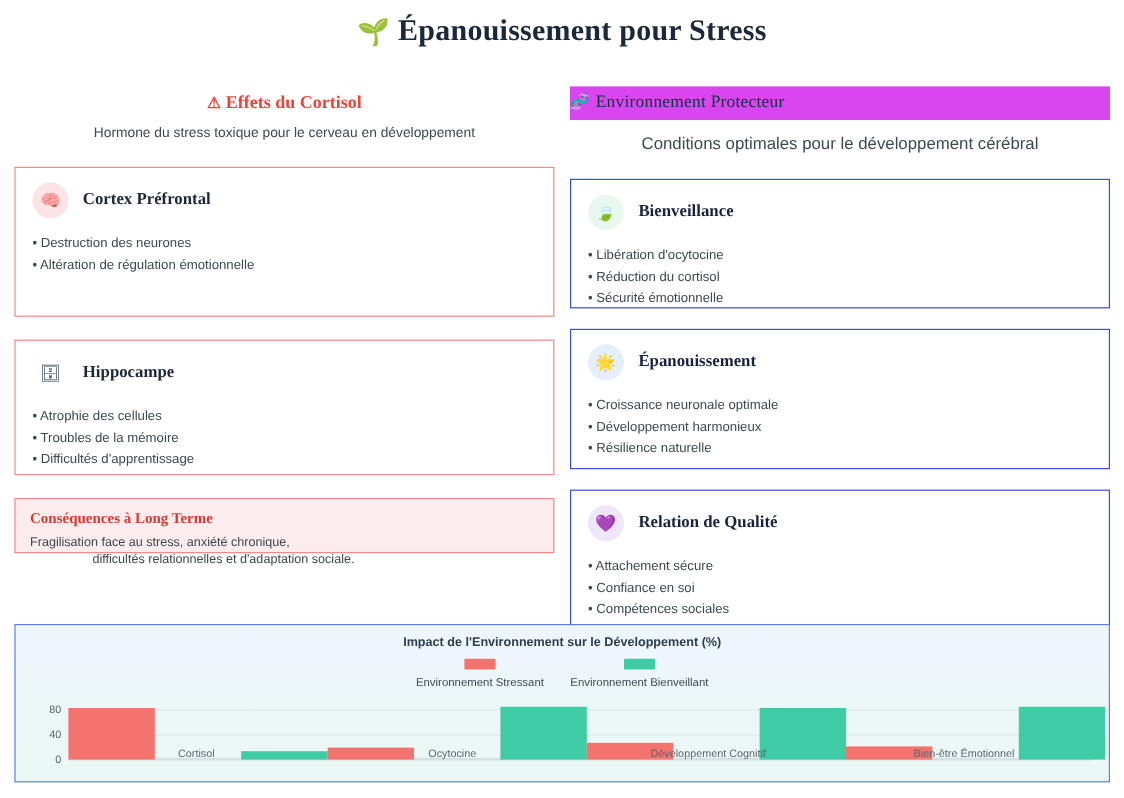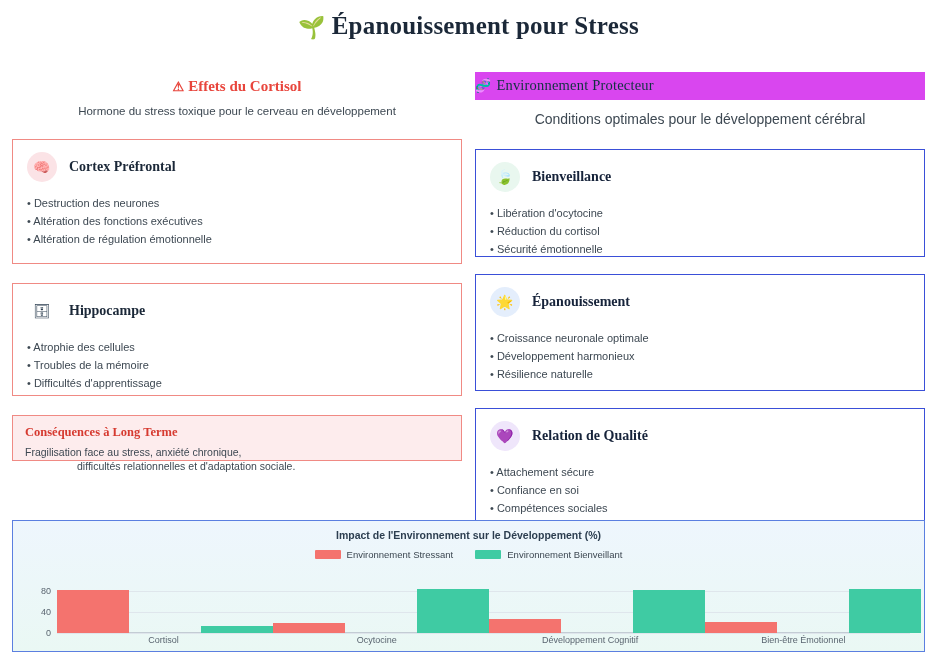--- a/index.html
+++ b/index.html
@@ -194,20 +194,21 @@
     justify-content: center;
     gap: 22px;
     margin-top: 8px;
   }
   .legend-item {
     display: flex;
     align-items: center;
     gap: 6px;
     font-size: 9.5px;
     color: #3d4852;
+    flex-direction: column;
   }
   .legend-swatch {
     width: 26px;
     height: 9px;
     border-radius: 1px;
   }
 
   .plot {
     position: absolute;
     left: 44px;
@@ -255,21 +256,21 @@
   }
   .bar {
     width: 72px;
   }
   .bar-stress { background: #f4736e; }
   .bar-bien { background: #3fcba3; }
   .x-labels {
     position: absolute;
     left: 44px;
     right: 14px;
-    top: 114px;
+    top: 102px;
     display: flex;
   }
   .x-label {
     flex: 1 1 0;
     text-align: center;
     font-size: 9px;
     color: #5a6570;
   }
 </style>
 </head>
@@ -286,21 +287,20 @@
   </div>
   <div class="left-sub">Hormone du stress toxique pour le cerveau en développement</div>
 
   <div class="card card-red" style="margin-top:22px; height:125px;">
     <div class="card-head">
       <div class="badge badge-pink">🧠</div>
       <div class="card-title">Cortex Préfrontal</div>
     </div>
     <ul class="bullets">
       <li>Destruction des neurones</li>
-      <li>Altération des fonctions exécutives</li>
       <li>Altération de régulation émotionnelle</li>
     </ul>
   </div>
 
   <div class="card card-red" style="margin-top:19px; height:113px;">
     <div class="card-head">
       <div class="badge badge-white">🗄</div>
       <div class="card-title">Hippocampe</div>
     </div>
     <ul class="bullets">

